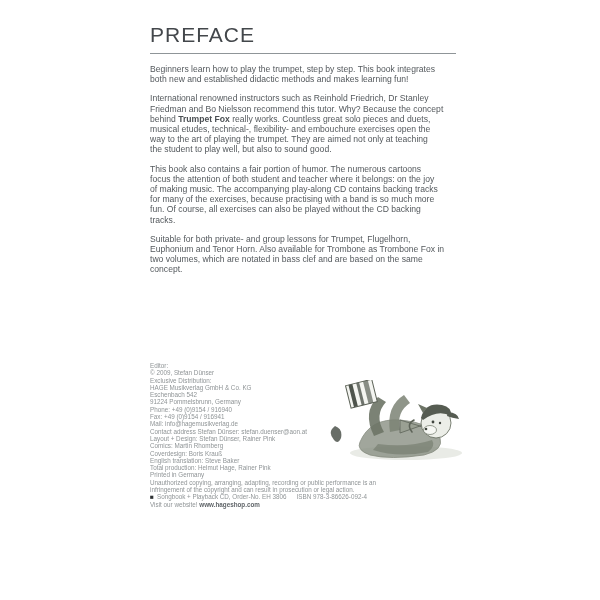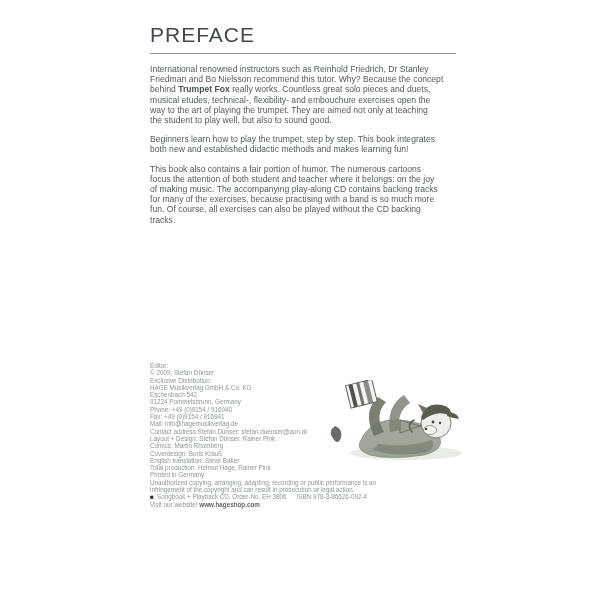--- a/index.html
+++ b/index.html
@@ -47,34 +47,38 @@
 <body>
 
 <div class="sheet">
 
   <div class="title-wrap">
     <h1 class="page-title">PREFACE</h1>
     <div class="title-rule"></div>
   </div>
 
   <div class="bodytext">
+    <p>Beginners learn how to play the trumpet, step by step. This book integrates
+both new and established didactic methods and makes learning fun!</p>
     <p><span>International renowned instructors such as Reinhold Friedrich, Dr Stanley
 Friedman and Bo Nielsson recommend this tutor. Why? Because the concept
 behind </span><span class="b">Trumpet Fox</span><span> really works. Countless great solo pieces and duets,
 musical etudes, technical-, flexibility- and embouchure exercises open the
 way to the art of playing the trumpet. They are aimed not only at teaching
 the student to play well, but also to sound good.</span></p>
-    <p>Beginners learn how to play the trumpet, step by step. This book integrates
-both new and established didactic methods and makes learning fun!</p>
     <p>This book also contains a fair portion of humor. The numerous cartoons
 focus the attention of both student and teacher where it belongs: on the joy
 of making music. The accompanying play-along CD contains backing tracks
 for many of the exercises, because practising with a band is so much more
 fun. Of course, all exercises can also be played without the CD backing
 tracks.</p>
+    <p>Suitable for both private- and group lessons for Trumpet, Flugelhorn,
+Euphonium and Tenor Horn. Also available for Trombone as Trombone Fox in
+two volumes, which are notated in bass clef and are based on the same
+concept.</p>
   </div>
 
   <div class="imprint">
     <p class="blk blk-editor">Editor:
 © 2009, Stefan Dünser</p>
     <p class="blk blk-distribution">Exclusive Distribution:
 HAGE Musikverlag GmbH &amp; Co. KG
 Eschenbach 542
 91224 Pommelsbrunn, Germany
 Phone: +49 (0)9154 / 916940

